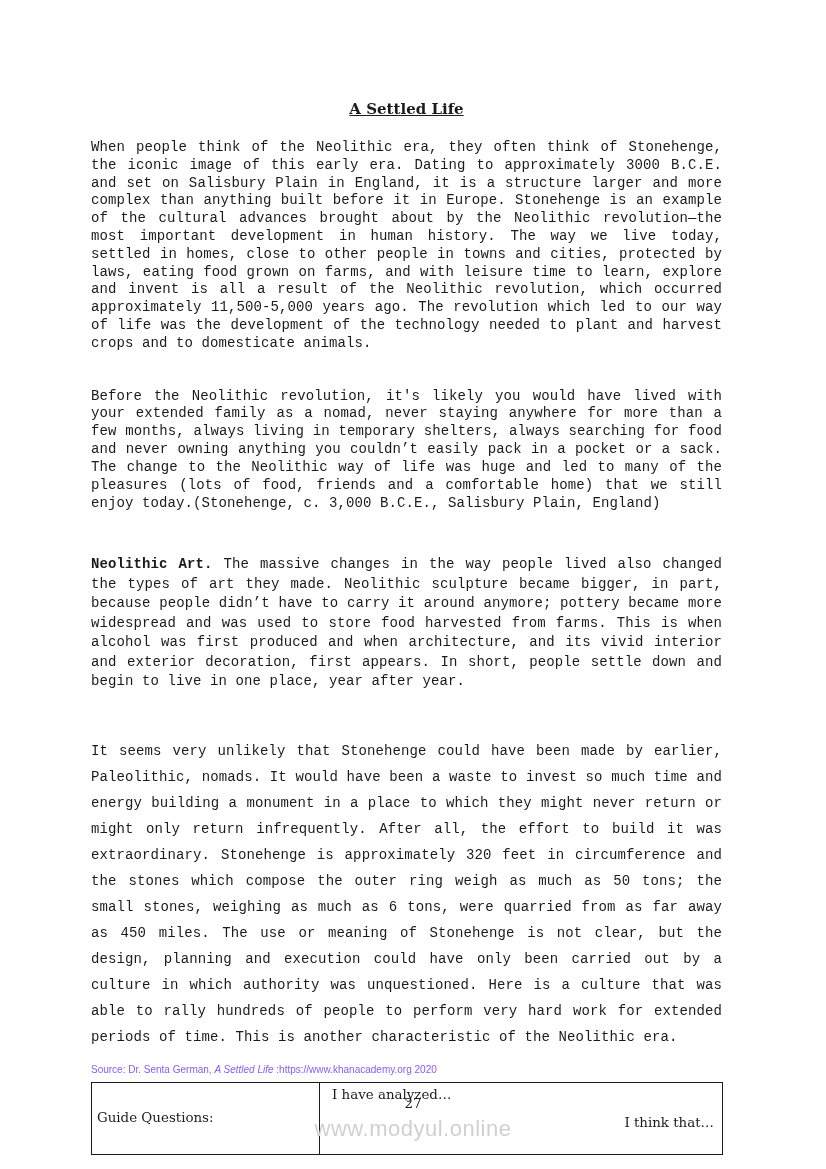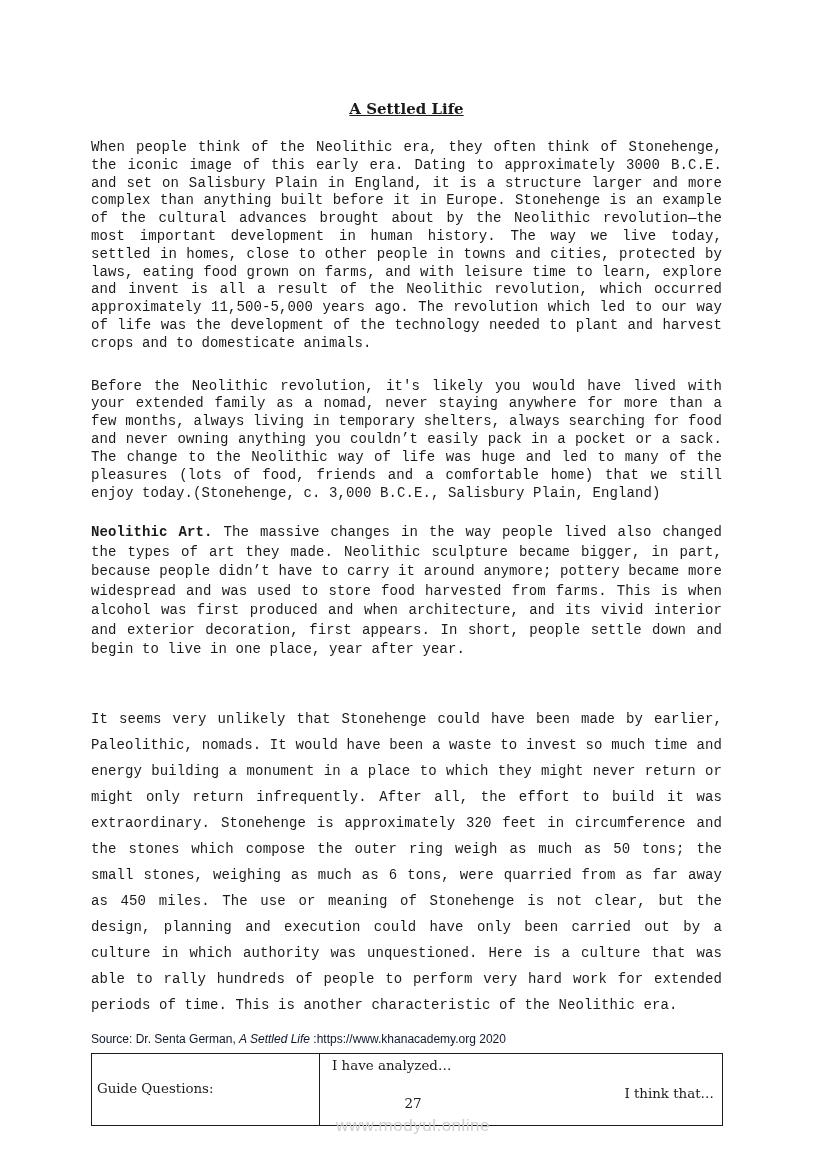--- a/index.html
+++ b/index.html
@@ -25,29 +25,29 @@
     line-height:21px;
   }
   .title-block .uline { text-decoration:underline; }
   p.body {
     font-size:14px;
     text-align:justify;
     letter-spacing:0.1px;
     font-family:Liberation Mono, monospace;
   }
   .p1 { margin-top:19px; line-height:17.8px; }
-  .p2 { margin-top:25px; line-height:17.9px; }
-  .p3 { margin-top:20px; line-height:19.6px; }
+  .p2 { margin-top:35px; line-height:17.9px; }
+  .p3 { margin-top:42px; line-height:19.6px; }
   .p4 { margin-top:46px; line-height:26px; }
   .lead-bold { font-weight:bold; }
   .source-line {
     margin-top:14px;
     font-family:"Liberation Sans", sans-serif;
-    font-size:12px;
-    color:#0f172a;
+    font-size:10px;
+    color:#8b5cf6;
     white-space:nowrap;
   }
   .source-line .ital { font-style:italic; }
   table.guide-table {
     margin-top:7px;
     width:632px;
     border-collapse:collapse;
     table-layout:fixed;
   }
   table.guide-table td {
@@ -72,21 +72,21 @@
     text-align:center;
     font-size:13.5px;
     color:#1b1b1b;
   }
   .watermark {
     position:absolute;
     left:0; top:1116px;
     width:826px;
     text-align:center;
     font-family:"Liberation Sans", sans-serif;
-    font-size:17px;
+    font-size:22px;
     color:#d0d0d0;
     letter-spacing:0.5px;
   }
 </style>
 </head>
 <body>
 
 <div class="page">
   <div class="content">
 

